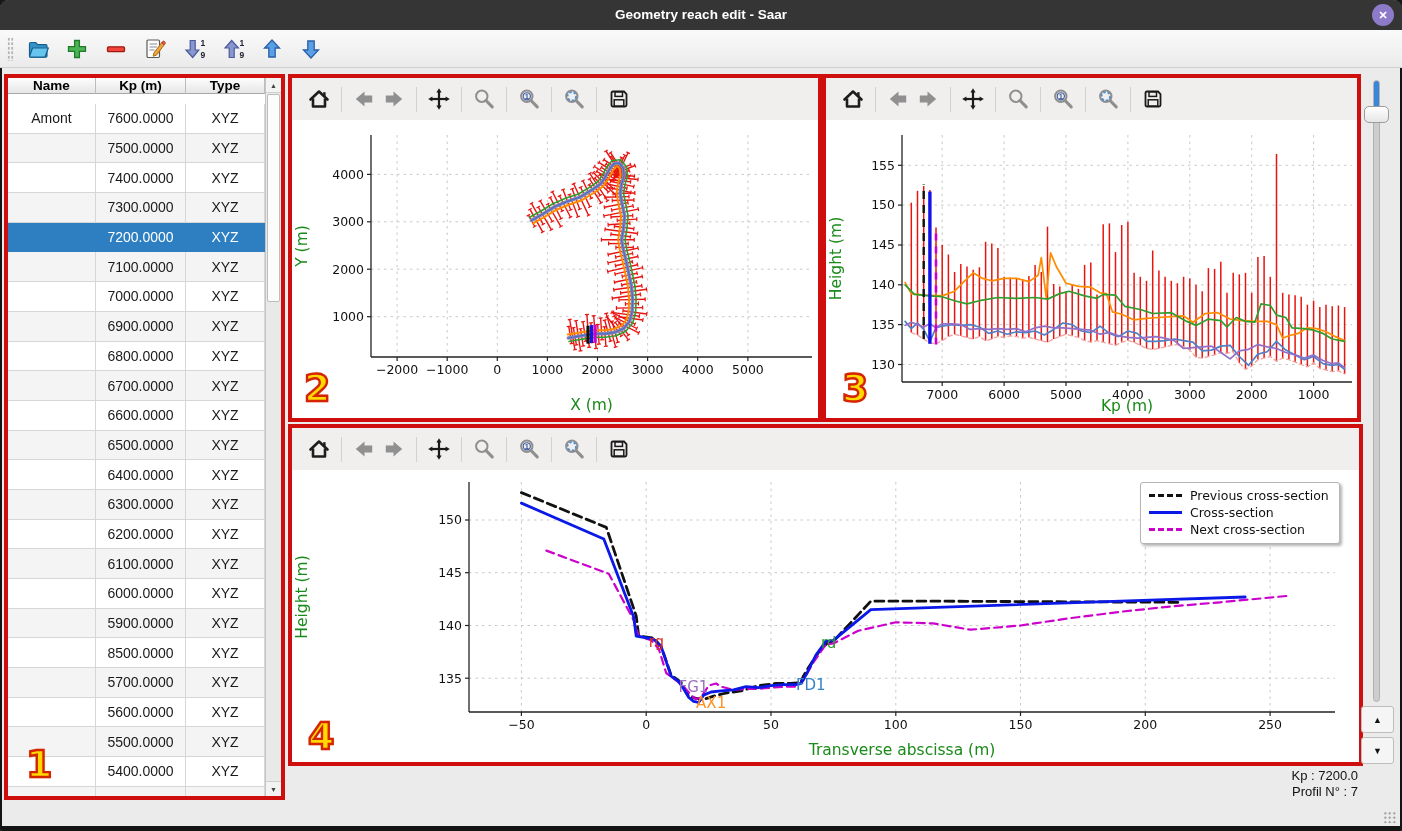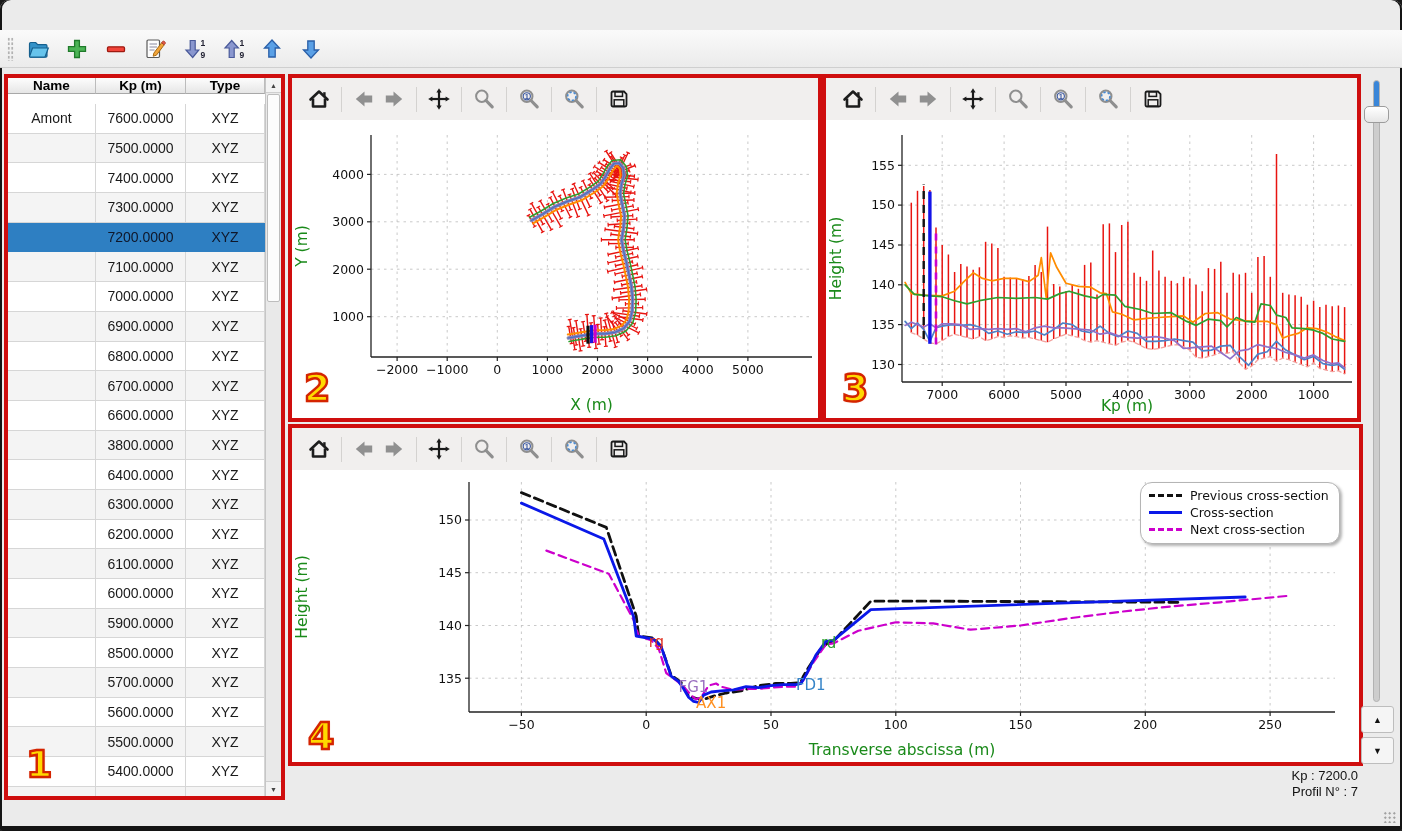--- a/index.html
+++ b/index.html
@@ -37,31 +37,31 @@
   
   .thead { display:flex; height:16px; position:absolute; top:0; left:0; }
   .th { display:flex; align-items:center; justify-content:center; font-weight:bold; font-size:13.5px;
         background:linear-gradient(#fdfdfd,#e6e6e6); border-right:1px solid #bcbcbc; border-bottom:1px solid #a8a8a8; }
   .tbody { position:absolute; top:26px; left:0; width:283px; bottom:0; overflow:hidden; background:#fff; }
   .trow { display:flex; height:29.7px; cursor:pointer; }
   .trow:nth-child(even) { background:#f4f4f4; }
   .tcell { display:flex; align-items:center; justify-content:center; font-size:14px; color:#1a1a1a;
            border-right:1px solid #d6d6d6; border-bottom:1px solid #d6d6d6; }
   .trow.selected { background:#2e7fc2; }
-  .trow.selected .tcell { color:#0f172a; border-right-color:#2e7fc2; border-bottom-color:#2e7fc2; }
+  .trow.selected .tcell { color:#ffffff; border-right-color:#2e7fc2; border-bottom-color:#2e7fc2; }
   .c-name { width:88px; } .c-kp { width:90px; } .c-type { width:79px; }
   .tscroll { position:absolute; top:0; right:0; width:16px; bottom:0; background:#e9e9e9; border-left:1px solid #c6c6c6; }
   .tscroll .sarrow { position:absolute; left:0; right:0; height:15px; background:#f3f3f3;
                      text-align:center; font-size:7px; color:#444; line-height:15px; cursor:pointer; }
   .tscroll .sup { top:0; border-bottom:1px solid #cfcfcf; }
   .tscroll .sdown { bottom:0; border-top:1px solid #cfcfcf; }
   .tscroll .thumb { position:absolute; top:16px; left:1px; right:1px; height:208px; background:#fcfcfc;
                     border:1px solid #bdbdbd; border-radius:2px; cursor:grab; }
   
-  .legend { position:absolute; left:848px; top:54px; background:#fff; border:1px solid #b5b5b5; border-radius:12px;
+  .legend { position:absolute; left:848px; top:54px; background:#fff; border:1px solid #b5b5b5; border-radius:3px;
             box-shadow:2px 2px 3px rgba(0,0,0,0.3); padding:4px 10px 5px 8px; z-index:5; }
   .lrow { display:flex; align-items:center; gap:8px; height:17px; }
   .lsample { width:33px; height:0; }
   .llabel { font:12.5px "DejaVu Sans", sans-serif; color:#111; }
   
   .vtrack { position:absolute; left:1373px; top:80px; width:7px; height:622px; background:#cdcdcd;
             border:1px solid #b2b2b2; border-radius:4px; }
   .vfill { position:absolute; left:0; top:0; width:100%; height:28px; background:#3a86d8; border-radius:4px 4px 0 0; }
   .vhandle { position:absolute; left:1364px; top:106px; width:25px; height:17px; background:linear-gradient(#ffffff,#e6e6e6);
              border:1px solid #9c9c9c; border-radius:5px; cursor:grab; z-index:5; }
@@ -70,20 +70,24 @@
   #btn-up { top:706px; } #btn-down { top:737px; }
   .status { position:absolute; right:44px; top:768px; text-align:right; font-size:13px; color:#111; line-height:15.5px; }
   .bottom-strip { position:absolute; left:0; right:0; bottom:0; height:5px; background:#141414; }
   .sizegrip { position:absolute; right:5px; bottom:8px; width:14px; height:12px;
               background-image:radial-gradient(#9a9a9a 1px, transparent 1.2px); background-size:4.5px 4.5px; }
 </style>
 </head>
 <body>
 
 <div class="window">
+  <div class="titlebar">
+    <span>Geometry reach edit - Saar</span>
+    <div class="close-btn">✕</div>
+  </div>
 
   <div class="main-toolbar">
     <div class="grip"></div>
     <span id="main-toolbar-buttons" style="display: flex;">
         <div class="mt-btn">
           <svg width="24" height="24" viewBox="0 0 24 24">
             <path d="M3.5 19 V6.8 q0-1.3 1.3-1.3 h4.9 l2 2.1 h8 q1.3 0 1.3 1.3 V19 q0 1.2-1.3 1.2 H4.8 Q3.5 20.2 3.5 19 Z" fill="#3492c8" stroke="#16608e" stroke-width="1.2"></path>
             <path d="M3.6 19.4 L6.5 11 h15.8 l-3 8.2 q-.3 1-1.4 1 H4.8 q-1.2 0-1.2-.8 Z" fill="#67c4ec" stroke="#16608e" stroke-width="1.2"></path>
           </svg>
         </div>
@@ -192,21 +196,21 @@
             <div class="tcell c-kp">6700.0000</div>
             <div class="tcell c-type">XYZ</div>
           </div>
           <div class="trow">
             <div class="tcell c-name"></div>
             <div class="tcell c-kp">6600.0000</div>
             <div class="tcell c-type">XYZ</div>
           </div>
           <div class="trow">
             <div class="tcell c-name"></div>
-            <div class="tcell c-kp">3800.0000</div>
+            <div class="tcell c-kp">6500.0000</div>
             <div class="tcell c-type">XYZ</div>
           </div>
           <div class="trow">
             <div class="tcell c-name"></div>
             <div class="tcell c-kp">6400.0000</div>
             <div class="tcell c-type">XYZ</div>
           </div>
           <div class="trow">
             <div class="tcell c-name"></div>
             <div class="tcell c-kp">6300.0000</div>

